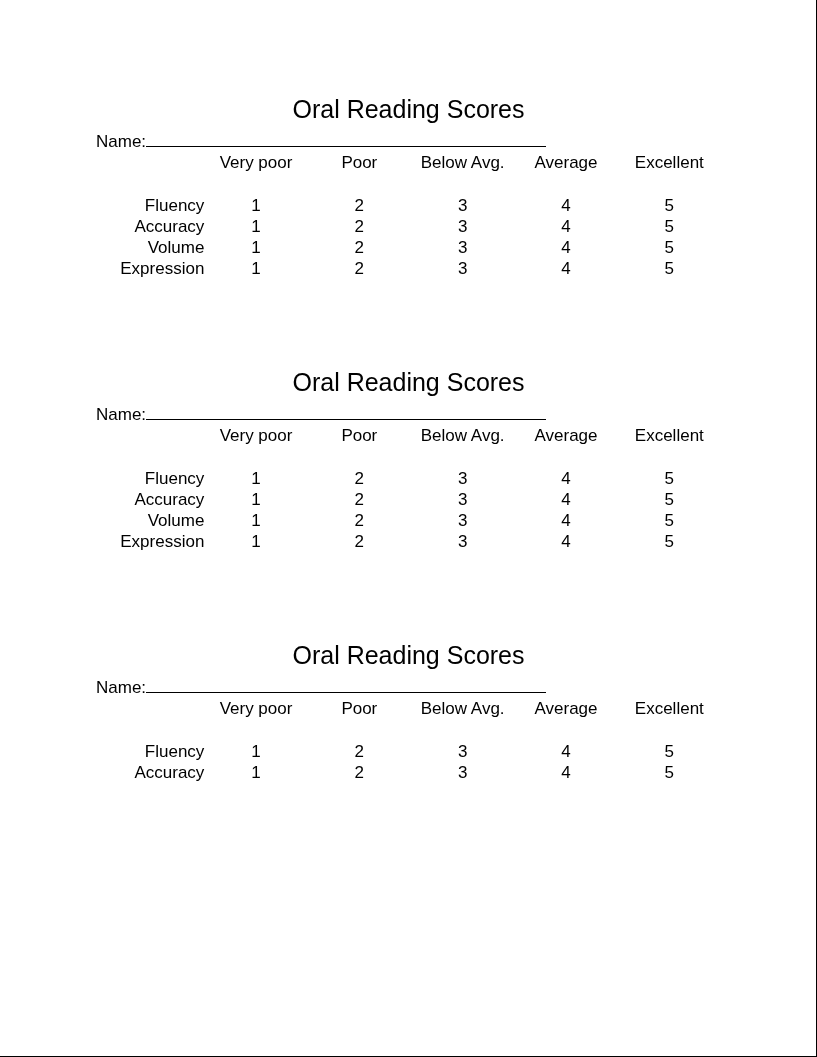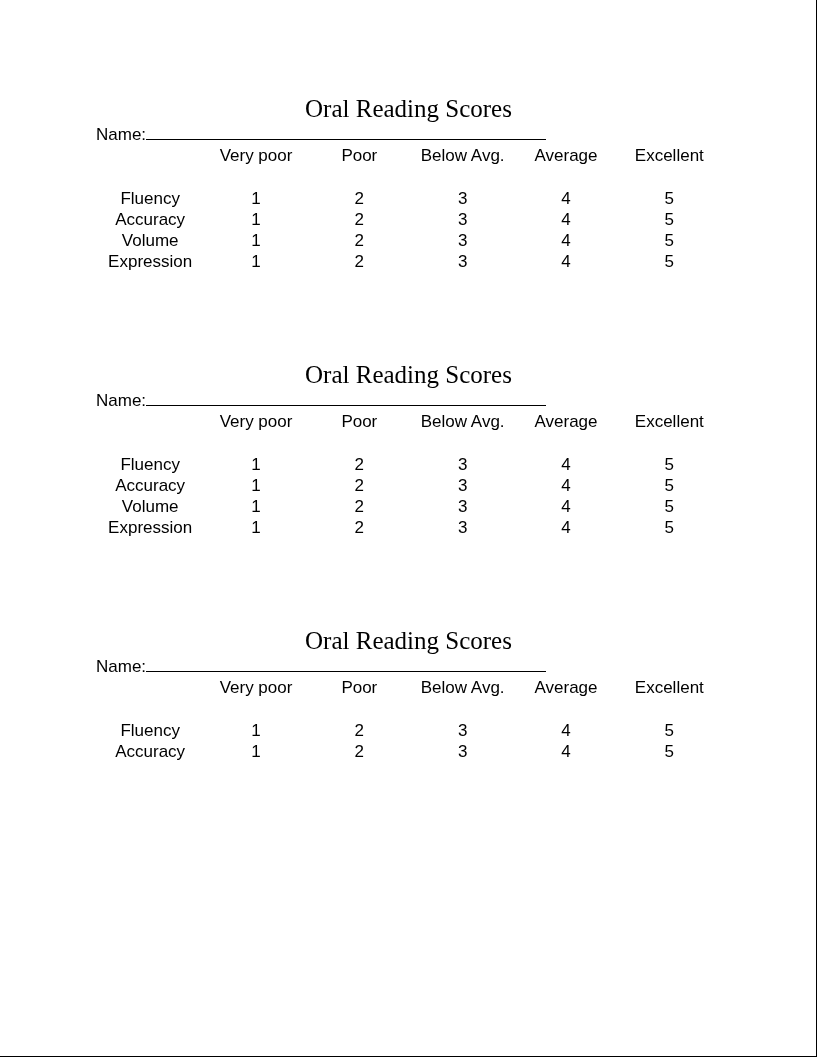--- a/index.html
+++ b/index.html
@@ -39,34 +39,34 @@
     left: 96px;
     top: 0;
     width: 625px;
   }
 
   .form-block {
     position: relative;
   }
 
   .form-title {
-    font-family: Liberation Serif, serif;
+    font-family: Liberation Sans, sans-serif;
     font-size: 25px;
     text-align: center;
     width: 625px;
     margin: 0;
     padding: 0;
     line-height: 30px;
   }
 
   .name-row {
     font-size: 17px;
     line-height: 20px;
     white-space: nowrap;
-    margin-top: 1px;
+    margin-top: 8px;
   }
   .name-label {
     font-size: 17px;
   }
   .name-rule {
     display: inline-block;
     width: 400px;
     border-bottom: 1px solid #000000;
     height: 13px;
     vertical-align: baseline;
@@ -88,21 +88,21 @@
   table.score-table th.hdr-blank { width: 108px; }
   table.score-table th.hdr {
     text-align: center;
     line-height: 21px;
     height: 43px;
   }
   col.c-label { width: 108px; }
   col.c-col   { width: 103px; }
 
   td.row-label {
-    text-align: center;
+    text-align: right;
     line-height: 21px;
     padding-top: 12px;
     width: 108px;
     word-wrap: break-word;
   }
   td.cell {
     text-align: center;
     line-height: 21px;
     padding-top: 12px;
   }

